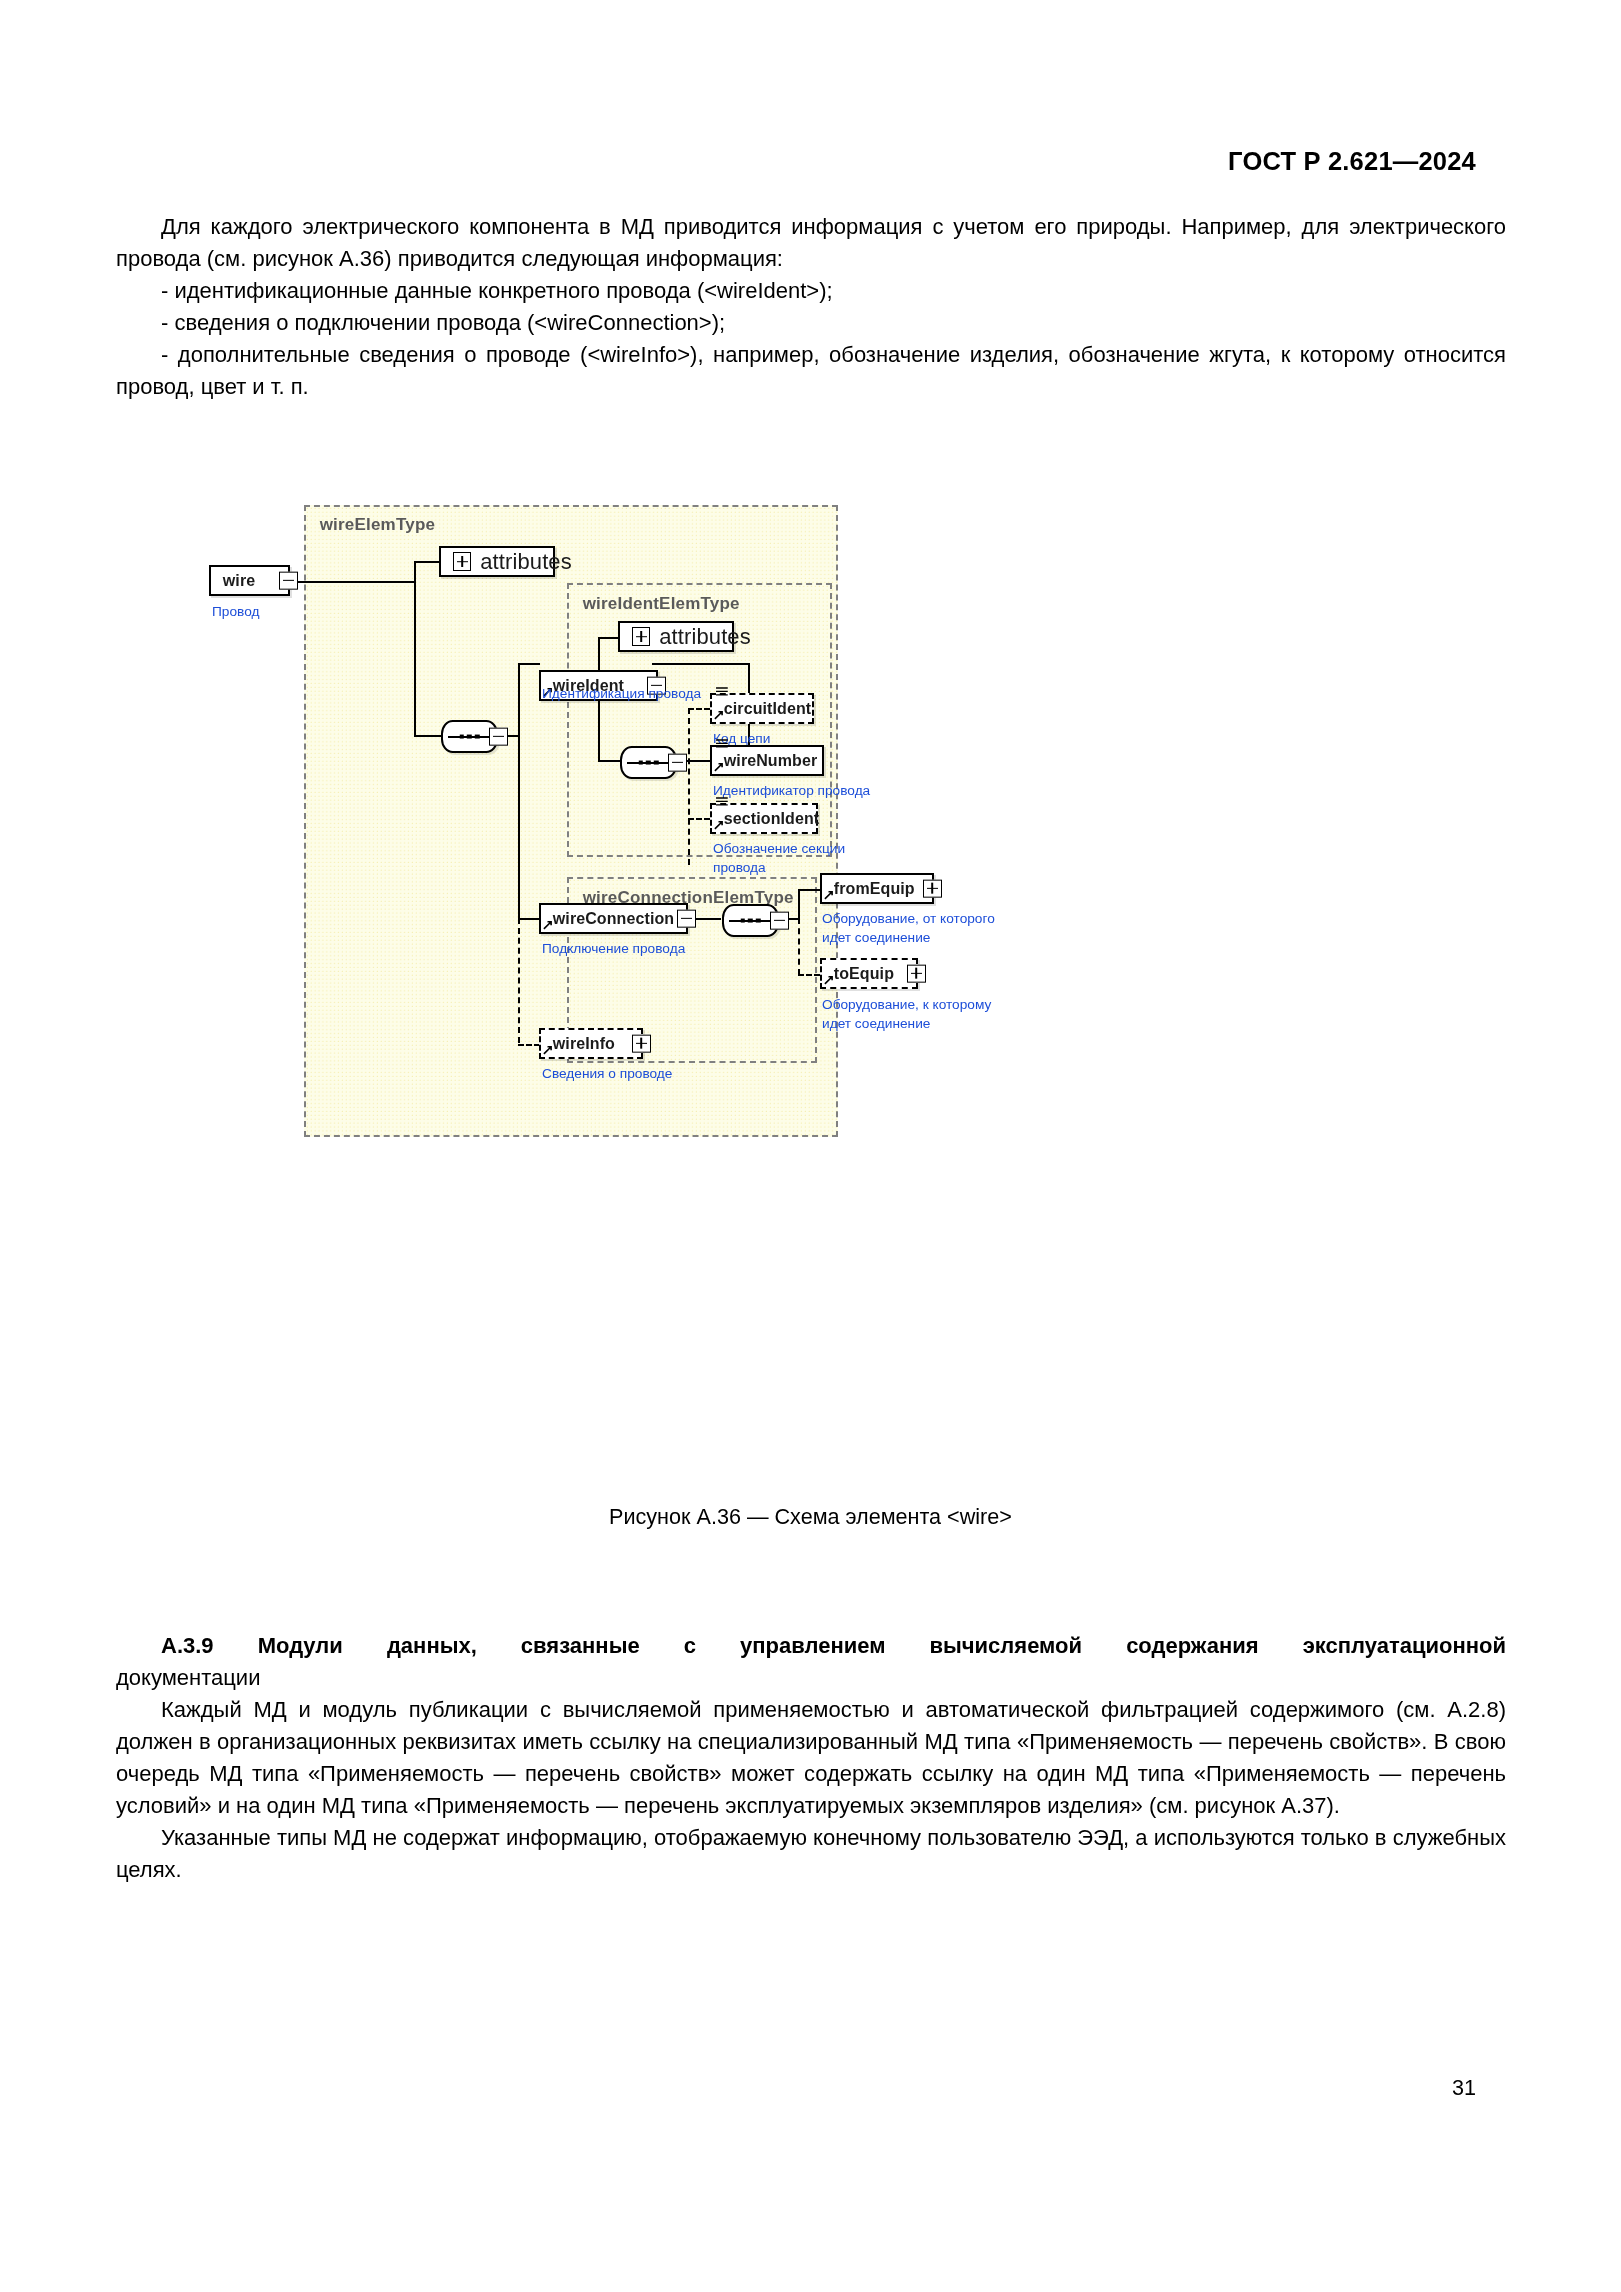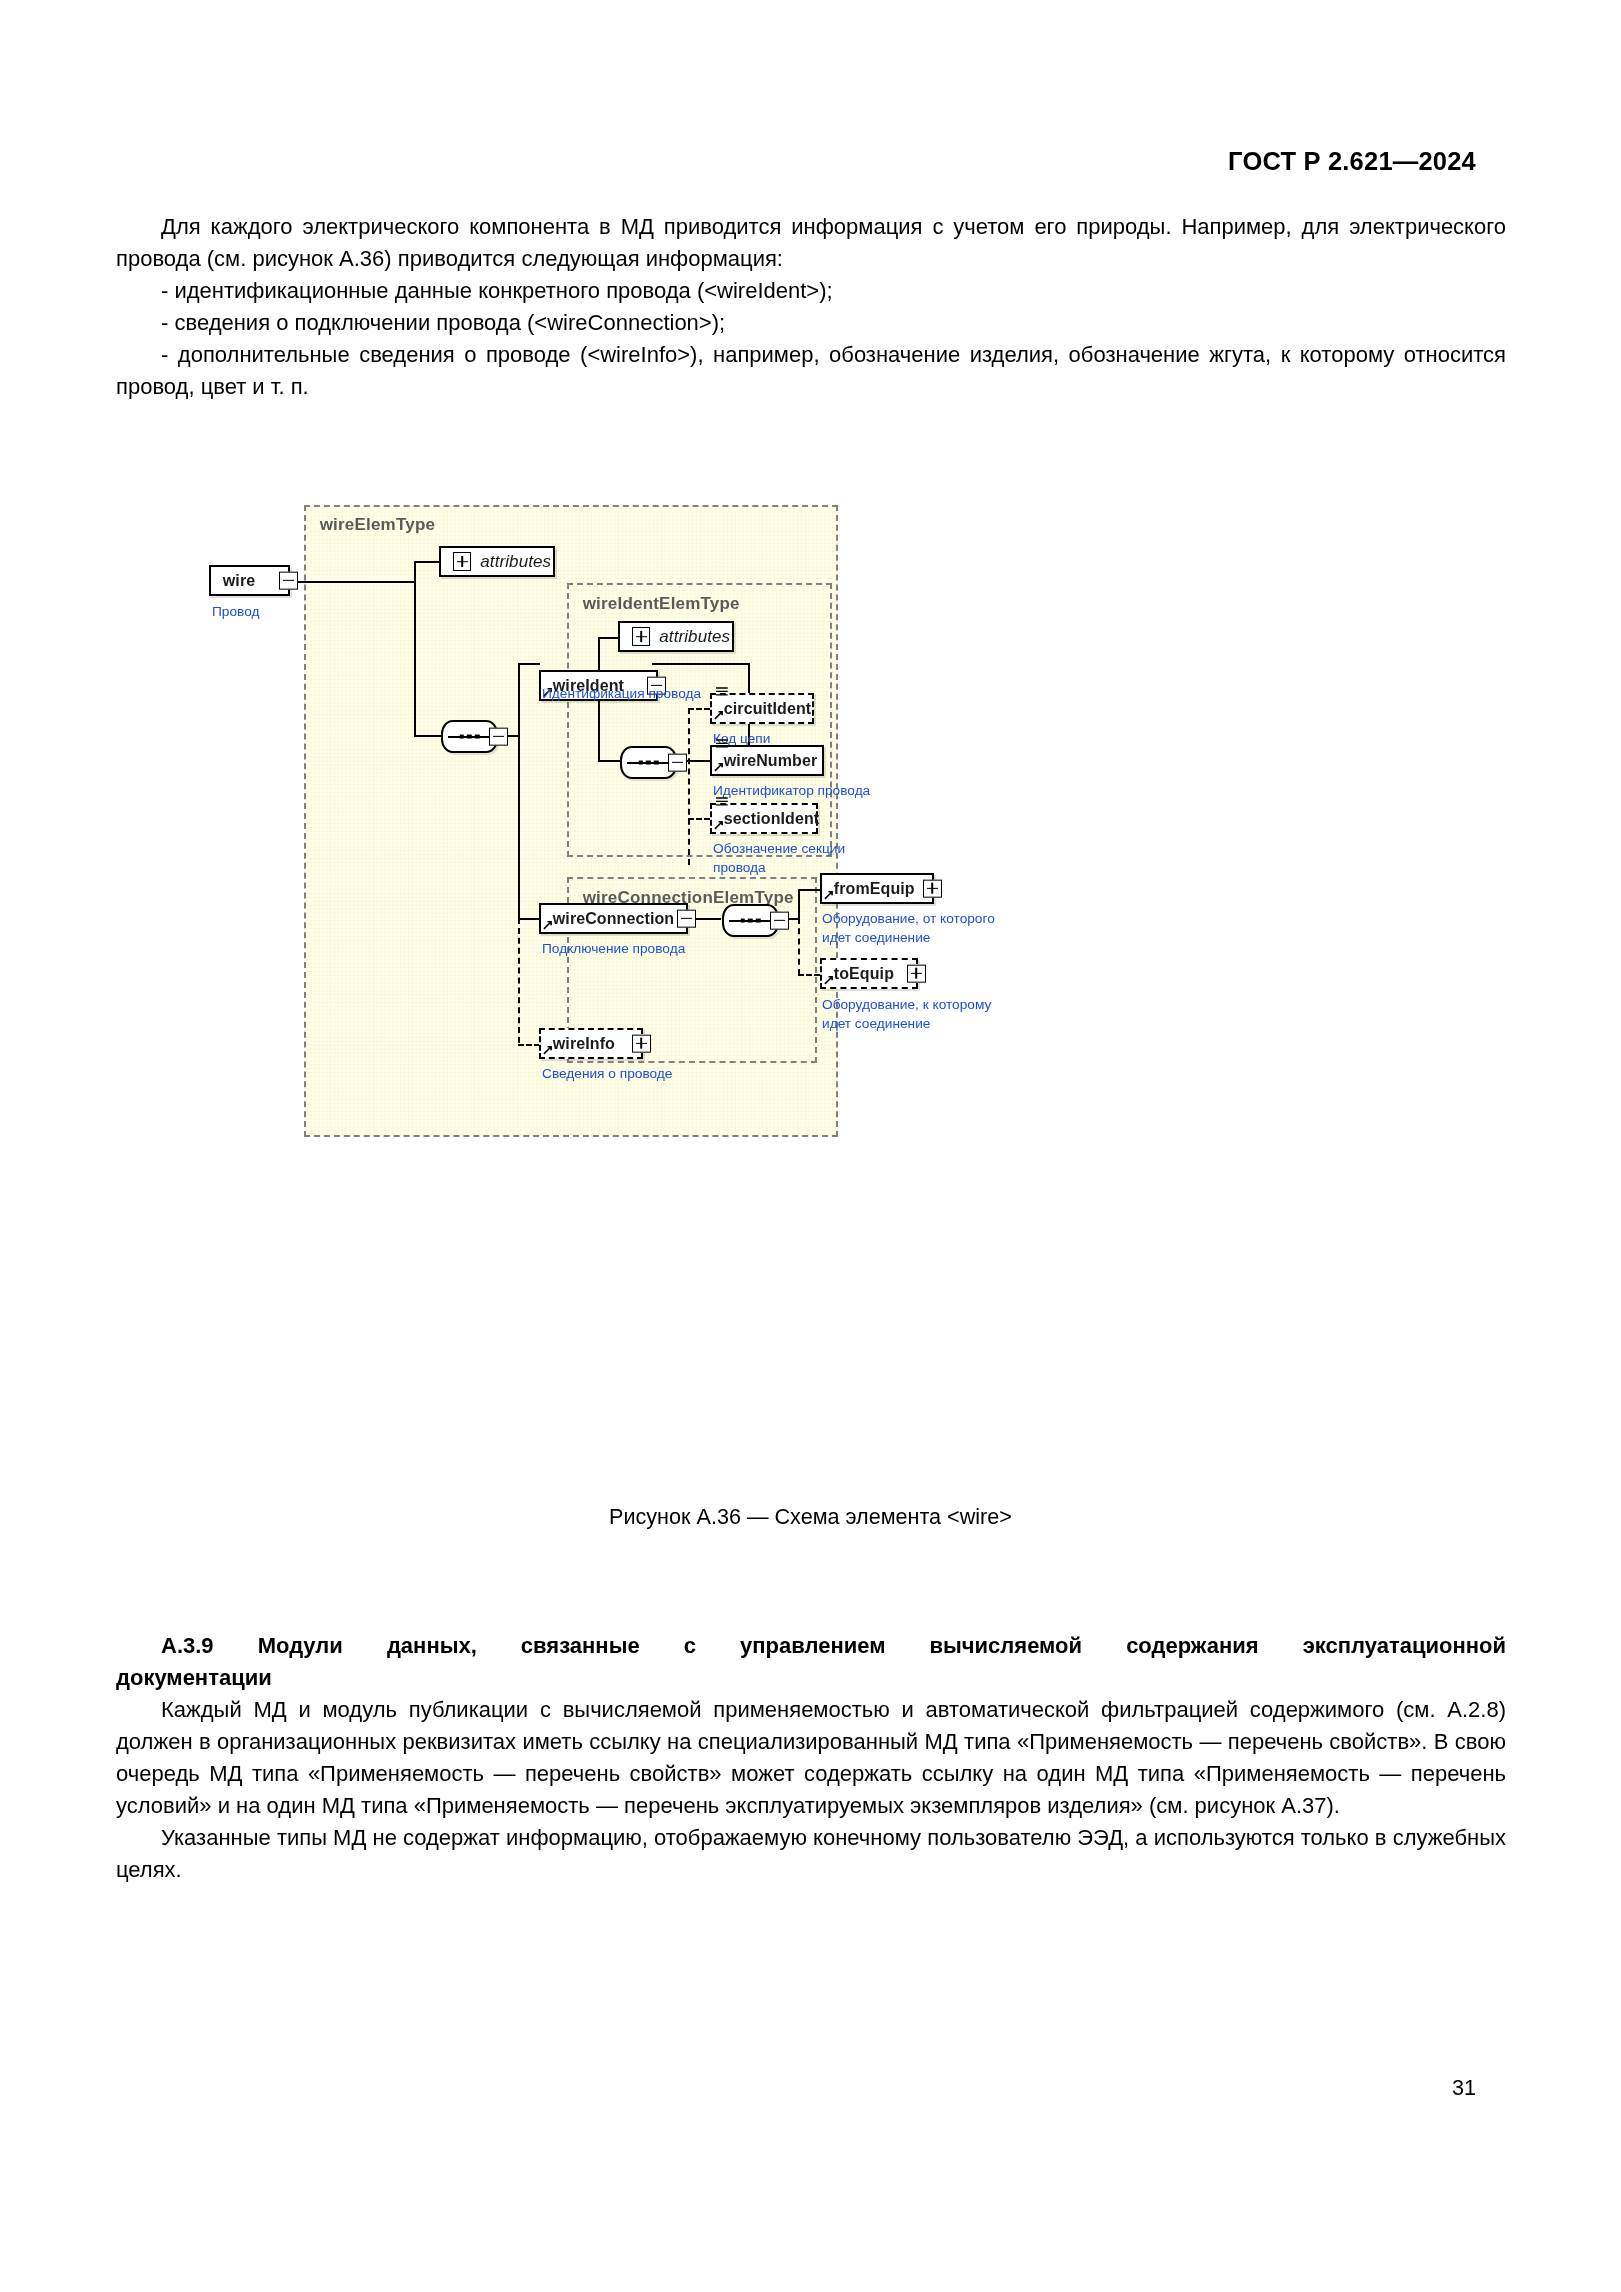--- a/index.html
+++ b/index.html
@@ -44,21 +44,21 @@
   .para.bullets { text-indent: 45px; }
   .heading-para {
     margin: 0;
     font-weight: bold;
     text-indent: 45px;
     text-align: justify;
     text-align-last: justify;
   }
   .heading-cont {
     margin: 0;
-    font-weight: bold;
+    font-weight: normal;
     text-align: left;
   }
 
   
   .figure-wrap {
     position: absolute;
     left: 0;
     top: 485px;
     width: 1621px;
     height: 1088px;
@@ -108,23 +108,22 @@
     border: 2px dashed #000000;
   }
   .node .label {
     font-size: 16px;
     font-weight: bold;
     color: #1b1b1b;
     white-space: nowrap;
     letter-spacing: 0.1px;
   }
   .node.italic .label {
-    font-style: italic;
     font-weight: normal;
-    font-size: 17px;
+    font-size: 22px;
   }
 
   
   .toggle {
     width: 16.7px;
     height: 16.7px;
     border: 1.6px solid #000;
     background: #fff;
     position: relative;
     flex: 0 0 auto;

